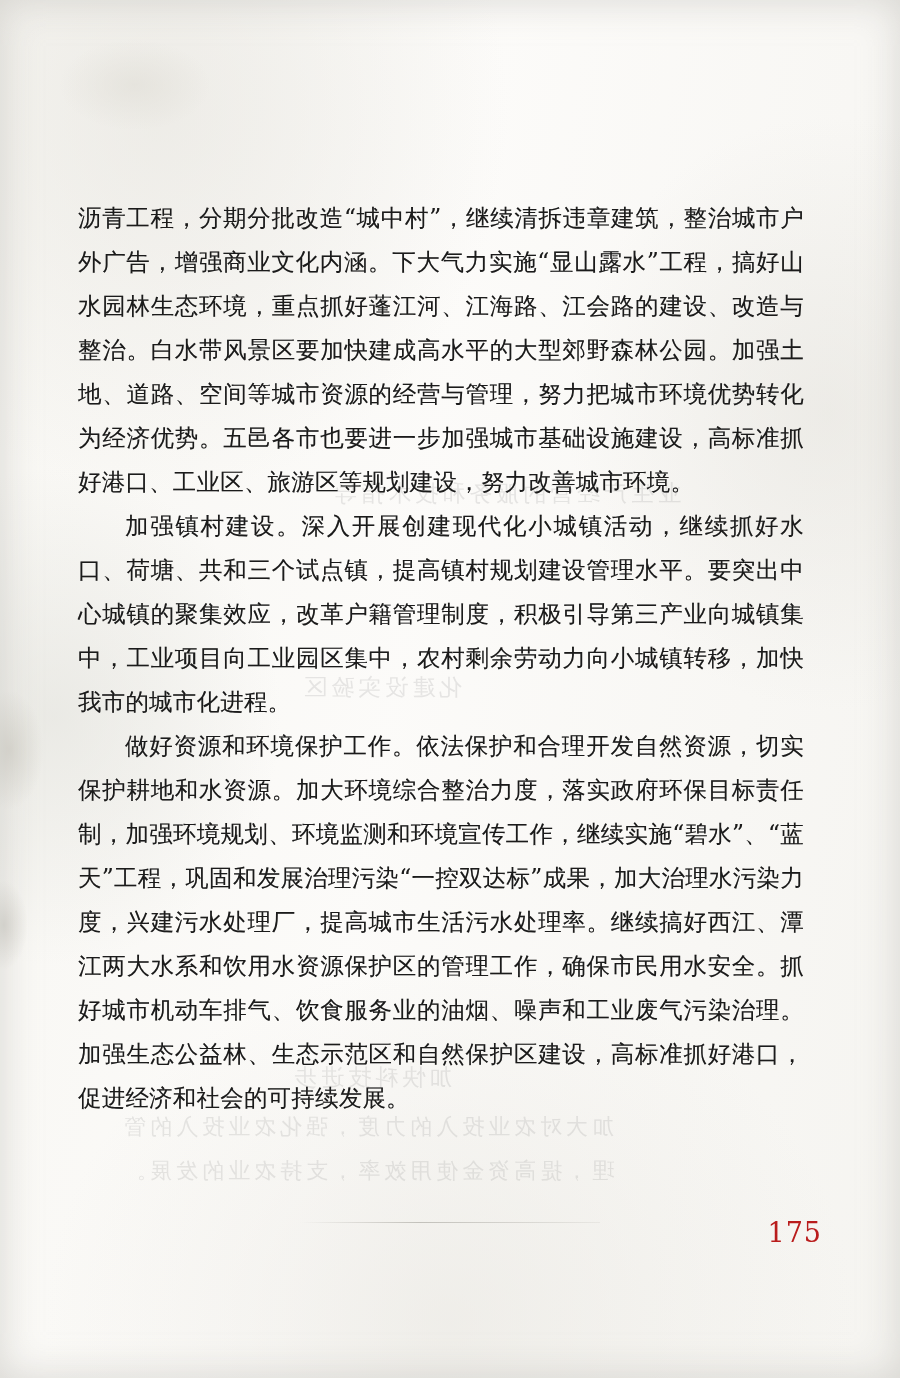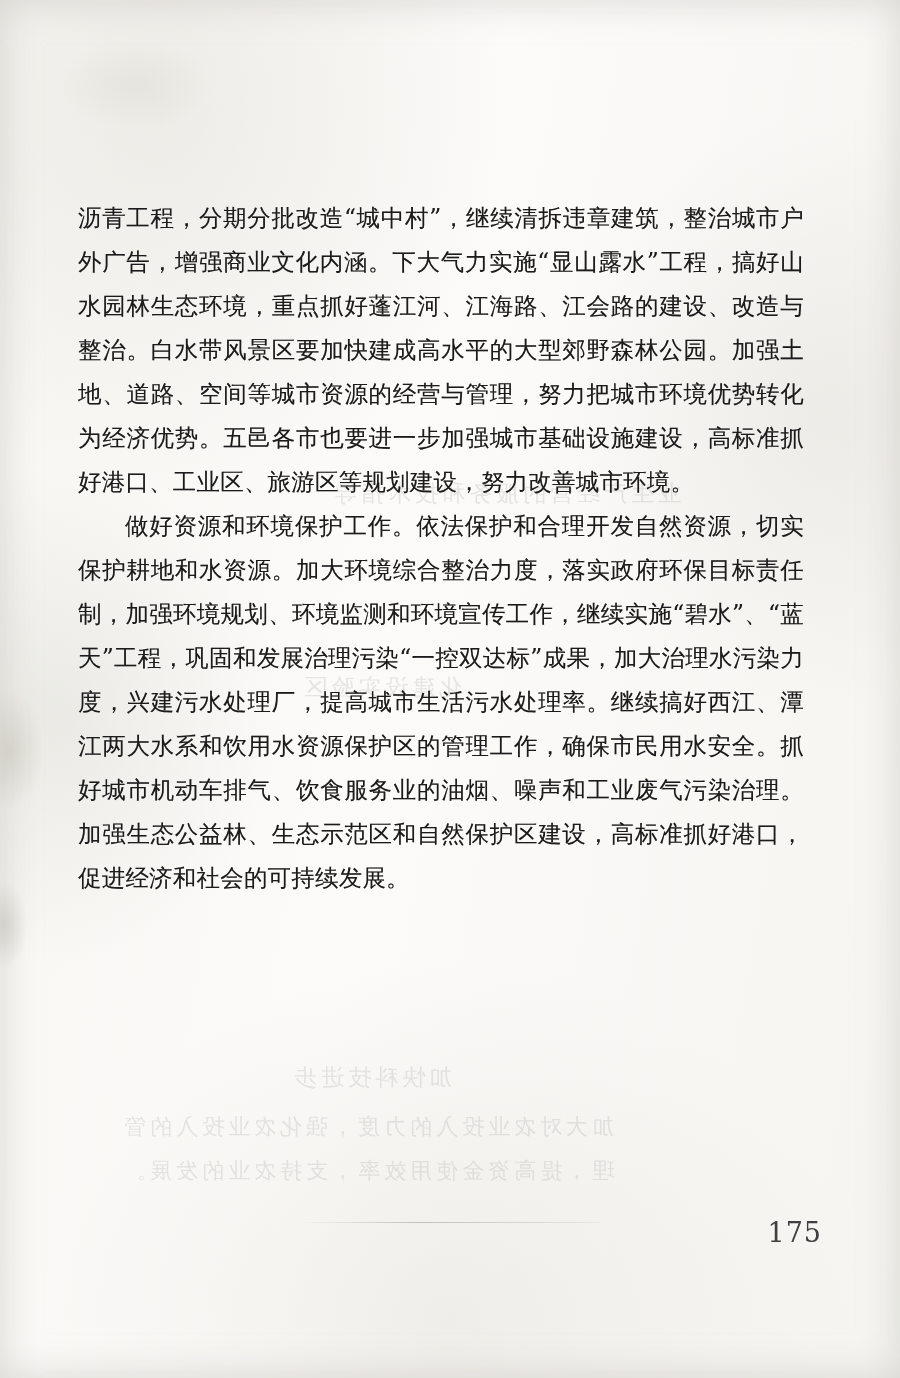--- a/index.html
+++ b/index.html
@@ -91,21 +91,21 @@
     text-indent: 2em;
   }
   .para + .para {
     margin-top: 0;
   }
   .folio {
     position: absolute;
     right: 78px;
     bottom: 130px;
     font-size: 27px;
-    color: #404040;
+    color: #b91c1c;
     font-family: "DejaVu Serif", serif;
     letter-spacing: 1px;
   }
   
   .crease {
     position: absolute;
     left: 300px;
     right: 300px;
     top: 1222px;
     height: 1px;
@@ -124,19 +124,20 @@
   <div class="blotch left-low"></div>
 
   <div class="bleed b1">业生产经营的服务和技术指导</div>
   <div class="bleed b2">化建设实验区</div>
   <div class="bleed b3">加快科技进步</div>
   <div class="bleed b4">加大对农业投入的力度，强化农业投入的管</div>
   <div class="bleed b5">理，提高资金使用效率，支持农业的发展。</div>
 
   <div class="content">
     <p class="para">沥青工程，分期分批改造“城中村”，继续清拆违章建筑，整治城市户外广告，增强商业文化内涵。下大气力实施“显山露水”工程，搞好山水园林生态环境，重点抓好蓬江河、江海路、江会路的建设、改造与整治。白水带风景区要加快建成高水平的大型郊野森林公园。加强土地、道路、空间等城市资源的经营与管理，努力把城市环境优势转化为经济优势。五邑各市也要进一步加强城市基础设施建设，高标准抓好港口、工业区、旅游区等规划建设，努力改善城市环境。</p>
+    <p class="para indent">加强镇村建设。深入开展创建现代化小城镇活动，继续抓好水口、荷塘、共和三个试点镇，提高镇村规划建设管理水平。要突出中心城镇的聚集效应，改革户籍管理制度，积极引导第三产业向城镇集中，工业项目向工业园区集中，农村剩余劳动力向小城镇转移，加快我市的城市化进程。</p>
     <p class="para indent">做好资源和环境保护工作。依法保护和合理开发自然资源，切实保护耕地和水资源。加大环境综合整治力度，落实政府环保目标责任制，加强环境规划、环境监测和环境宣传工作，继续实施“碧水”、“蓝天”工程，巩固和发展治理污染“一控双达标”成果，加大治理水污染力度，兴建污水处理厂，提高城市生活污水处理率。继续搞好西江、潭江两大水系和饮用水资源保护区的管理工作，确保市民用水安全。抓好城市机动车排气、饮食服务业的油烟、噪声和工业废气污染治理。加强生态公益林、生态示范区和自然保护区建设，高标准抓好港口，促进经济和社会的可持续发展。</p>
   </div>
 
   <div class="crease"></div>
   <div class="folio">175</div>
   <div class="edge-shadow"></div>
 </div>
 
 </body></html>

